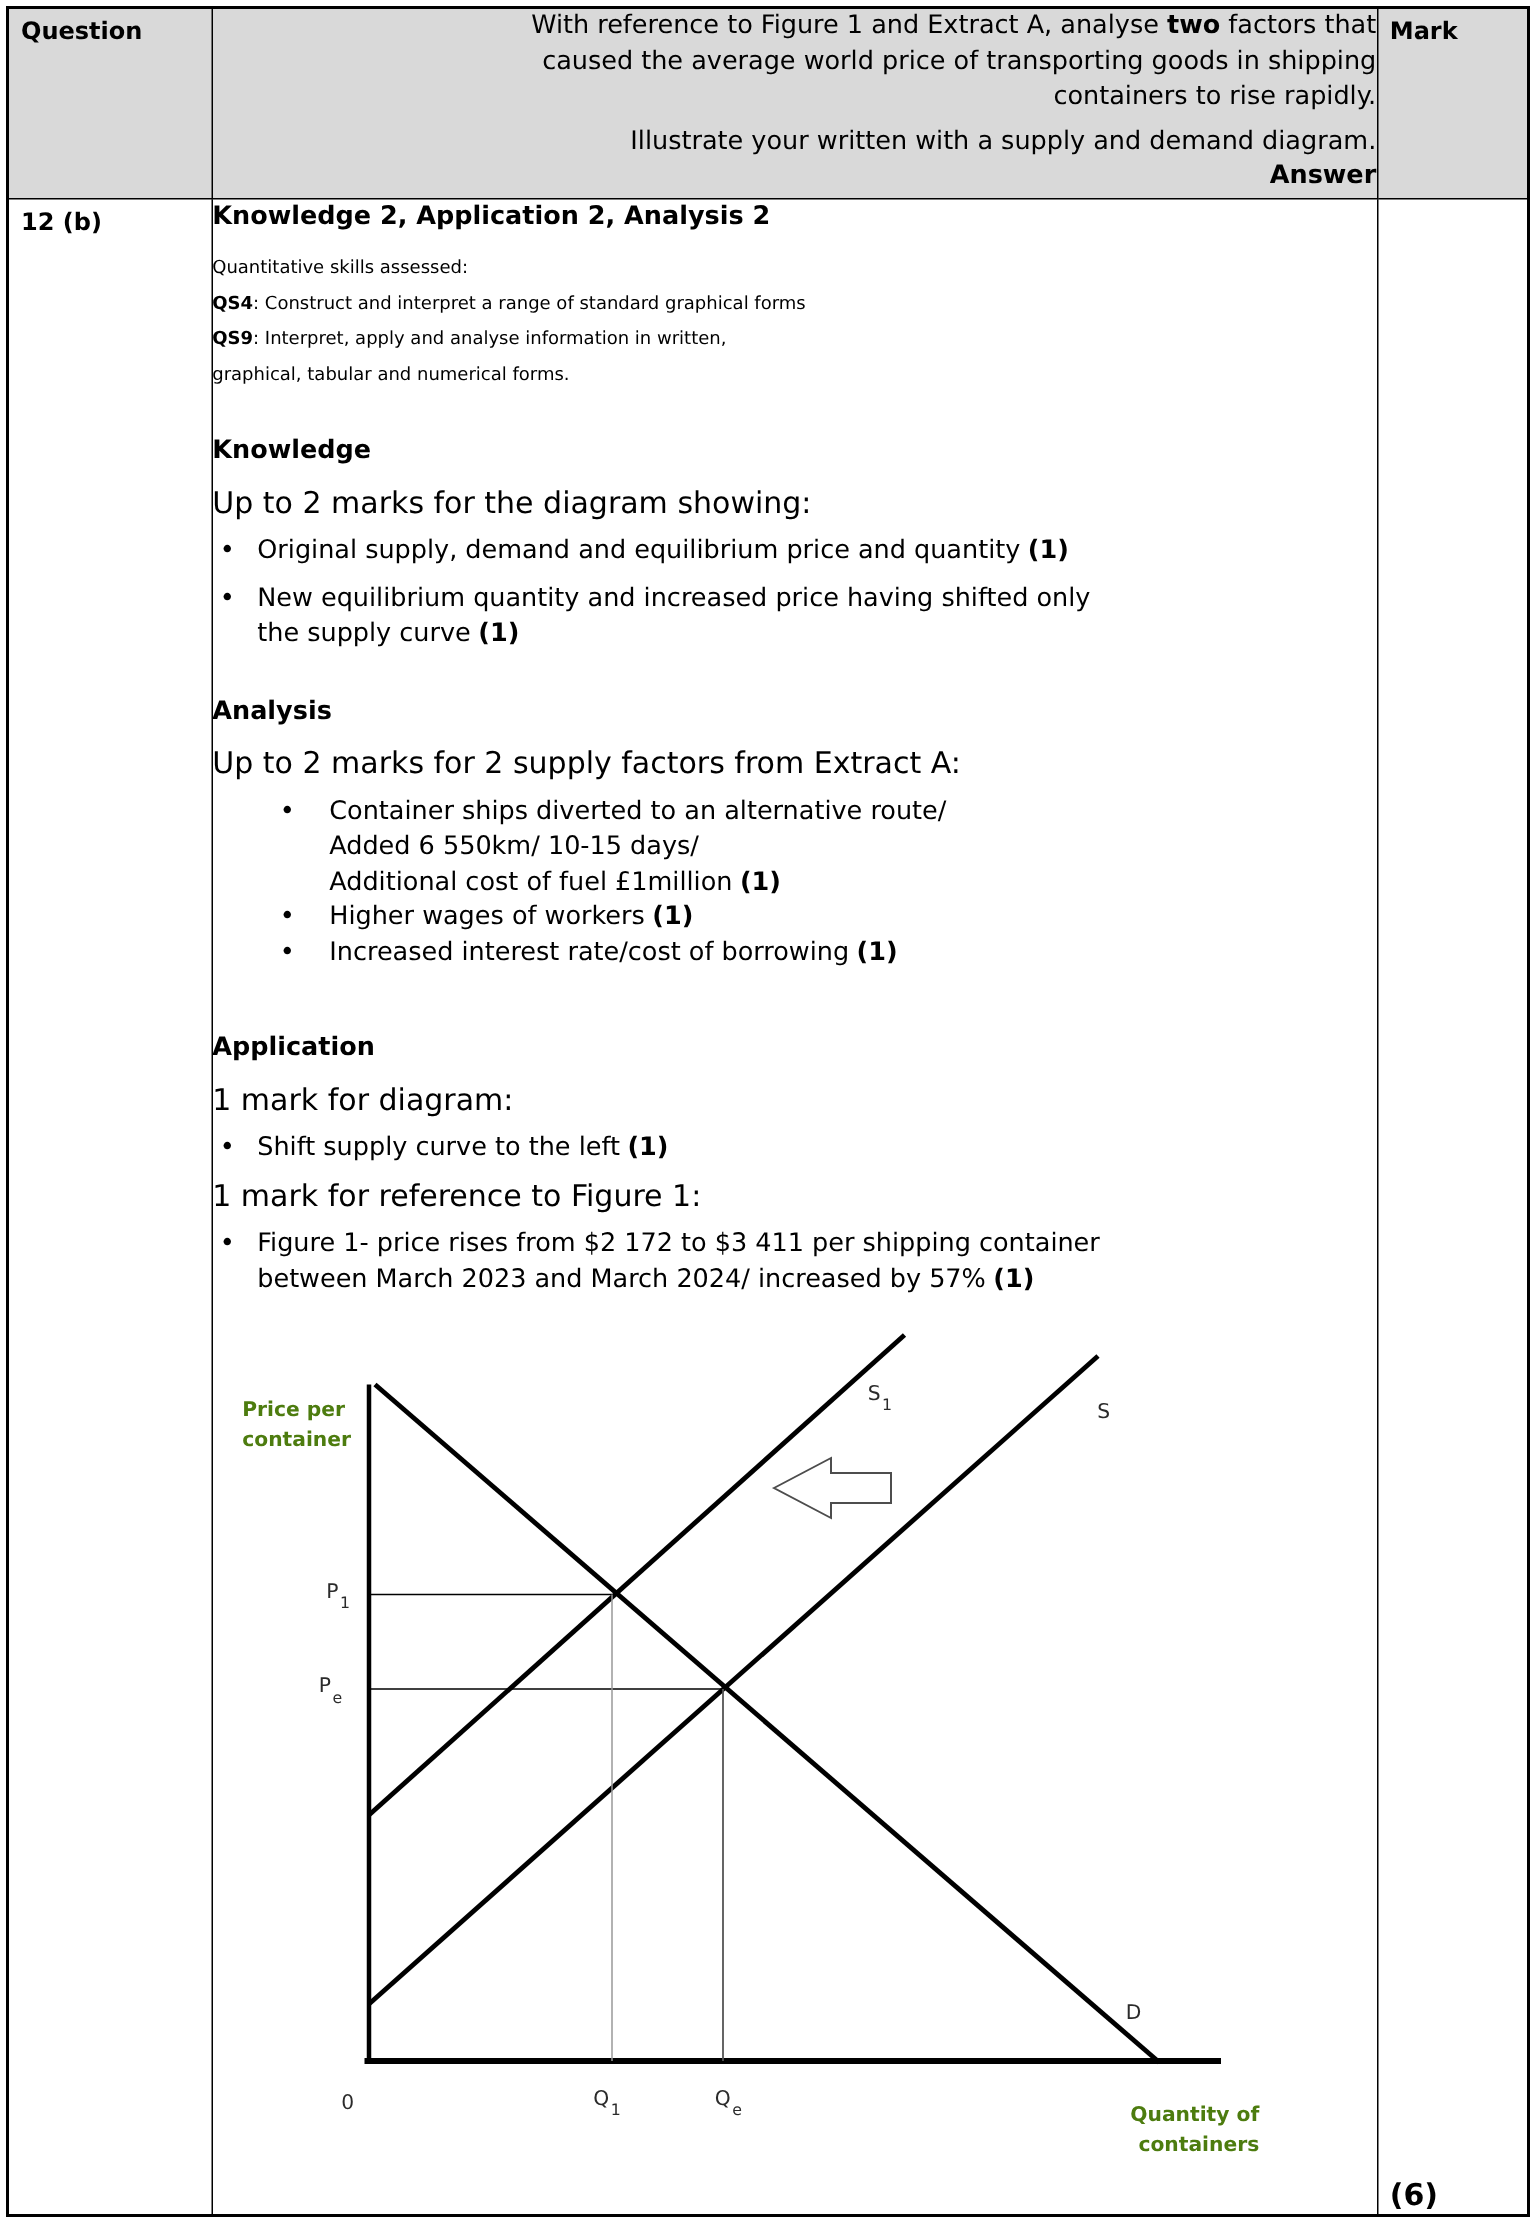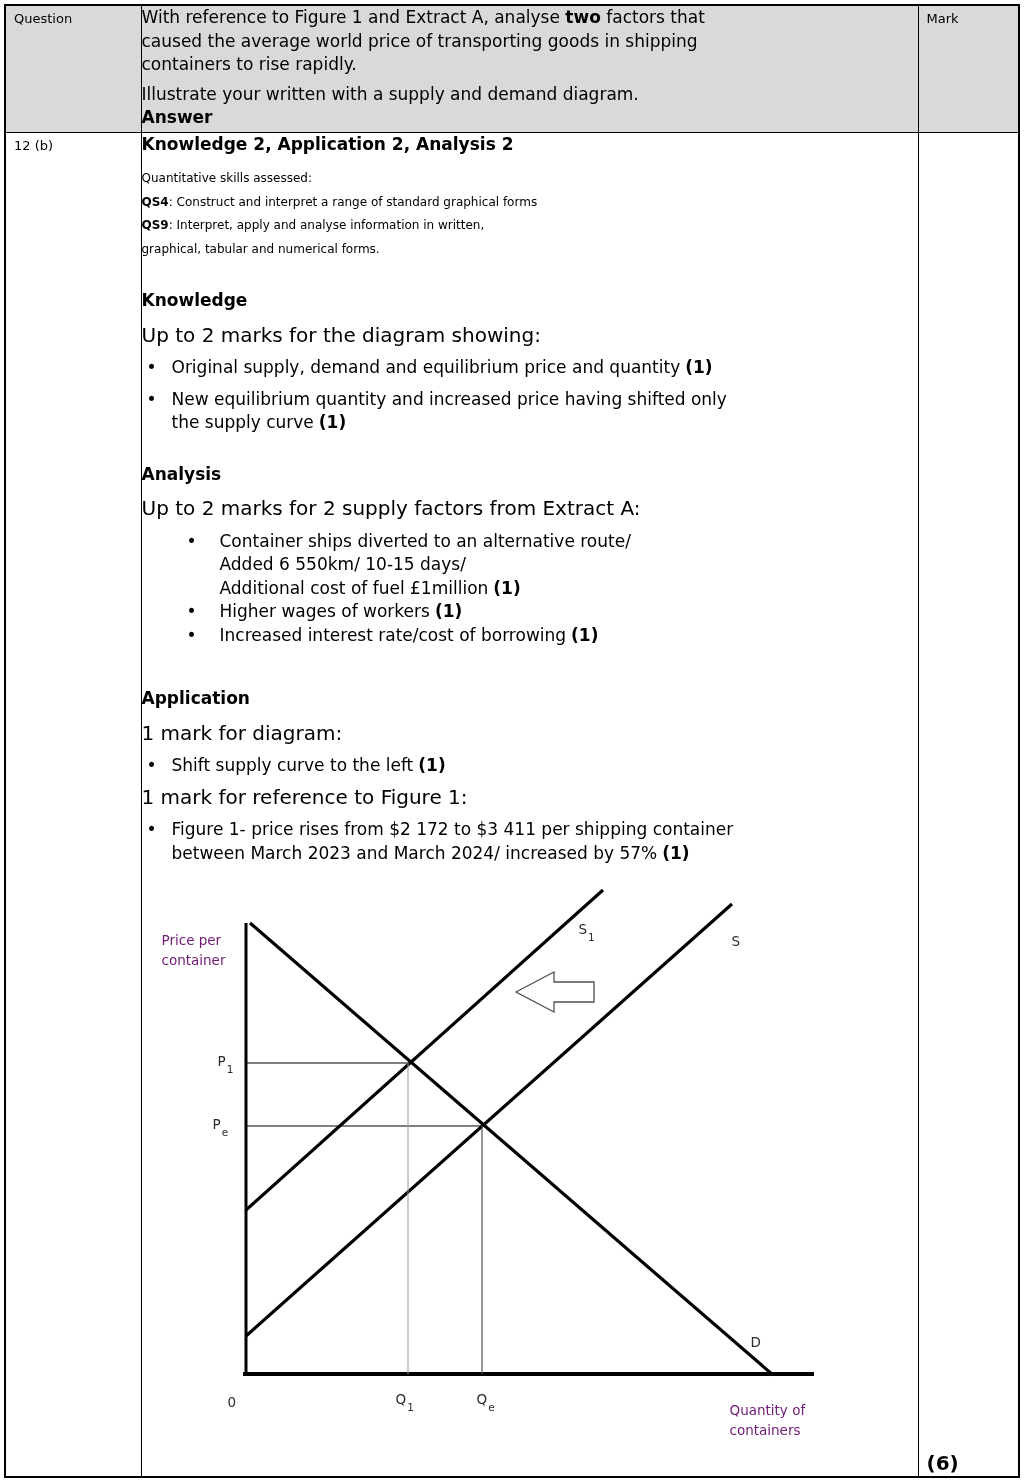--- a/index.html
+++ b/index.html
@@ -12,40 +12,40 @@
   .ms-table{
     position:absolute; left:4px; top:4px; width:1014px; height:1474px;
     border-collapse:collapse; table-layout:fixed;
     border:2.5px solid #000;
   }
   .ms-table td{ border:1.5px solid #000; vertical-align:top; padding:0; }
   col.c-q{ width:136px; } col.c-main{ width:777px; } col.c-mark{ width:101px; }
   tr.hdr td{ background:#d9d9d9; height:127px; }
   .b{ font-weight:bold; }
   .pad{ padding:4px 10px 4px 8px; }
-  .cell-label{ font-size:13px; font-weight:normal; padding:5px 8px; }
-  .qline{ font-size:17px; line-height:23.5px; }
+  .cell-label{ font-size:16px; font-weight:bold; padding:5px 8px; }
+  .qline{ font-size:17px; line-height:23.5px;text-align:right; }
   .gap-top{ margin-top:6px; }
   .content{ padding:6px 18px 0 9px; }
   .heading{ font-size:17px; font-weight:bold; line-height:23.5px; margin:28px 0 11px 0; }
   .heading.first{ margin-top:0; margin-bottom:11px; }
   .para{ font-size:12px; line-height:23.5px; }
   .intro{ font-size:20px; line-height:23.5px; margin-bottom:9px; }
   .list{ padding-left:5px; }
   .list .item{ display:flex; font-size:17px; line-height:23.5px; }
   .list .item.mb{ margin-bottom:8px; }
   .list .dot{ flex:0 0 25px; }
   .list.deep{ padding-left:45px; }
   .list.deep .dot{ flex:0 0 33px; }
   .mk{ font-weight:bold; margin-left:5px; }
   
   .diagram{ position:relative; width:750px; height:578px; margin-top:18px; }
   .diagram svg{ position:absolute; left:0; top:0; }
   .dlbl{ position:absolute; font-size:13.5px; line-height:19.5px; color:#2b2b2b; white-space:nowrap; }
-  .axislbl{ color:#701a75; }
+  .axislbl{ color:#4d7c0f;font-weight:bold; }
   .subwrap{ display:flex; }
   .sub{ font-size:10.5px; margin-top:8px; margin-left:1px; }
   .mark-cell{ position:relative; }
   .total{ position:absolute; left:8px; bottom:1px; font-size:20px; font-weight:bold; }
 </style>
 </head>
 <body>
 
 <table class="ms-table">
   <colgroup>
@@ -175,21 +175,21 @@
                 <span>Q</span>
                 <span class="sub">1</span>
               </span>
         </div>
         <div class="dlbl" style="left:335px; top:507px;">
           <span class="subwrap">
                 <span>Q</span>
                 <span class="sub">e</span>
               </span>
         </div>
-        <div class="dlbl axislbl" style="left:588px; top:518px;">
+        <div class="dlbl axislbl" style="left:612px; top:518px;text-align:right;">
           <div>Quantity of</div>
           <div>containers</div>
         </div>
         <div class="dlbl" style="left:437px; top:37px;">
           <span class="subwrap">
                 <span>S</span>
                 <span class="sub">1</span>
               </span>
         </div>
         <div class="dlbl" style="left:590px; top:49px;">S</div>

